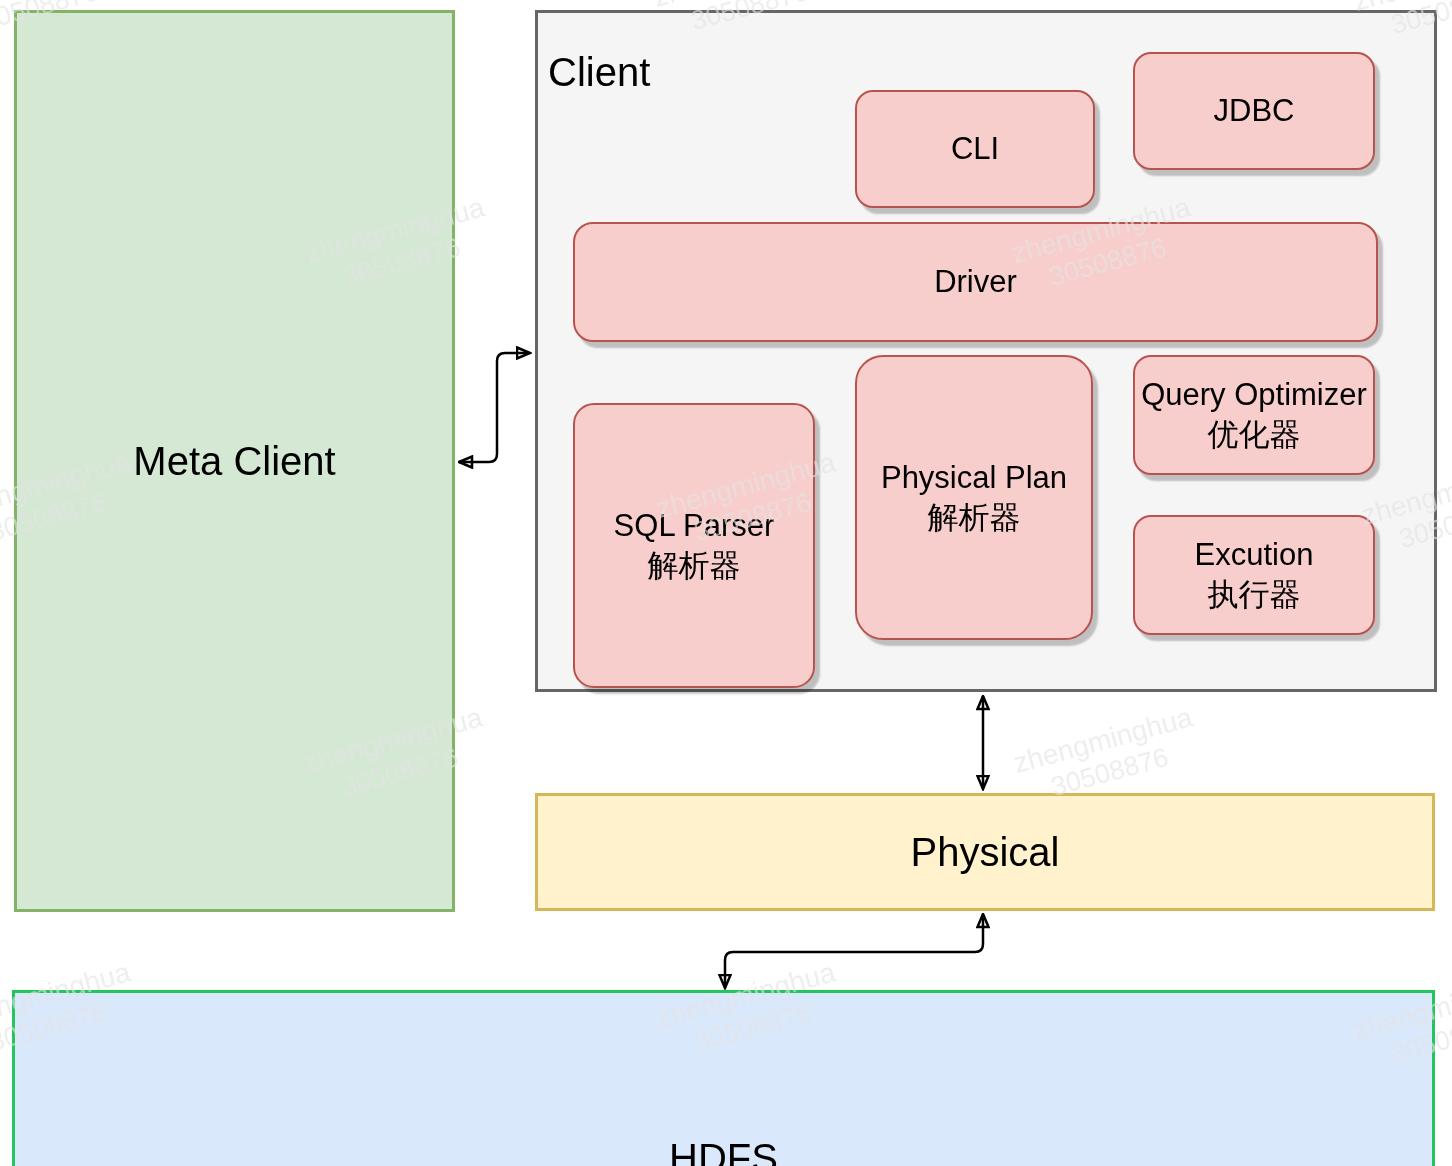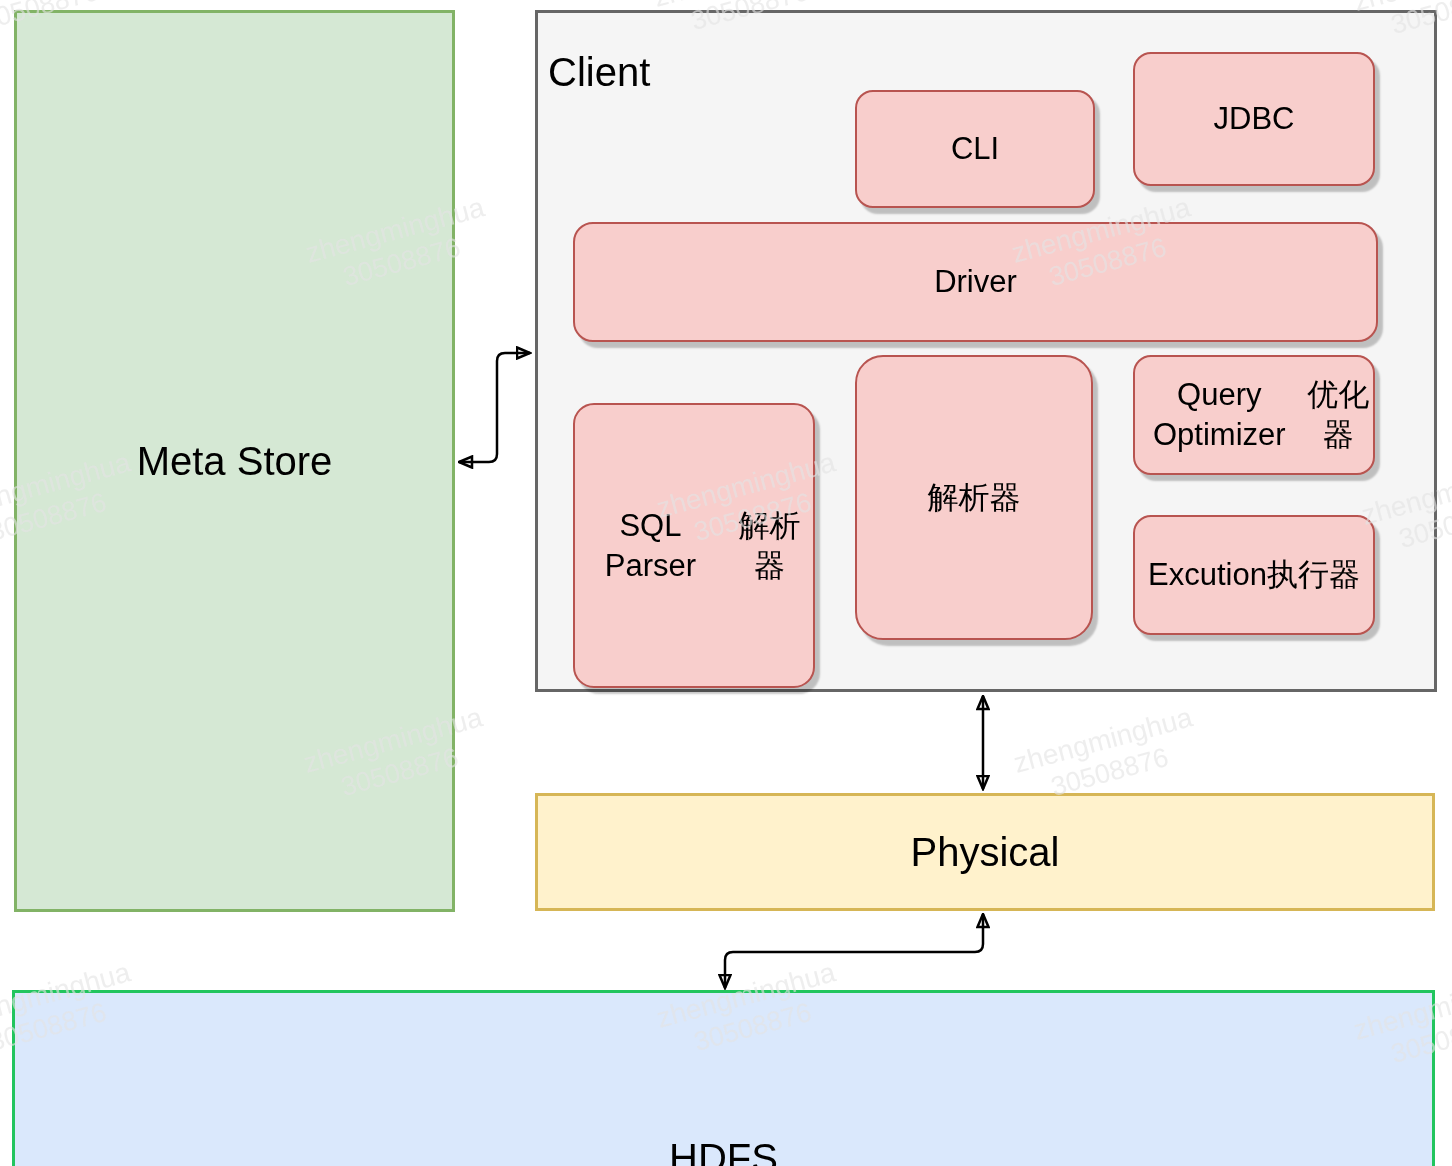--- a/index.html
+++ b/index.html
@@ -34,44 +34,44 @@
     font-size:40px;
     align-items:flex-end;
   }
   
   .pink{
     background:#f8cecc;border:2px solid #b85450;
     box-shadow:5px 6px 2px rgba(0,0,0,0.22);
     font-size:31px;border-radius:18px;
   }
   .cli{left:855px;top:52px;width:240px;height:118px;margin-top:38px;}
-  .jdbc{left:1133px;top:52px;width:242px;height:134px;}
+  .jdbc{left:1133px;top:52px;width:242px;height:118px;}
   .driver{left:573px;top:198px;width:805px;height:120px;border-radius:20px;margin-top:24px;}
   .sqlparser{left:573px;top:355px;width:242px;height:285px;border-radius:21px;margin-top:48px;}
   .physplan{left:855px;top:355px;width:238px;height:285px;border-radius:28px;}
   .queryopt{left:1133px;top:355px;width:242px;height:120px;}
   .execution{left:1133px;top:515px;width:242px;height:120px;}
-  .lbl2{display:flex;flex-direction:row;align-items:center;line-height:40px;}
+  .lbl2{display:flex;flex-direction:column;align-items:center;line-height:40px;}
   
   .arrows{position:absolute;left:0;top:0;width:1452px;height:1166px;z-index:10;pointer-events:none;}
   .arrows path{stroke:#000;stroke-width:2.5;fill:none;}
   
   .wm{
     position:absolute;z-index:20;pointer-events:none;
     transform:rotate(-15deg);transform-origin:left top;
     color:rgba(228,228,228,0.62);
     font-size:28px;line-height:33px;white-space:nowrap;
   }
   .wm .wm-l2{display:block;margin-left:30px;font-size:27px;}
 </style>
 </head>
 <body>
 
 <div class="node metastore">
-  <span>Meta Store</span>
+  <span>Meta Client</span>
 </div>
 
 <div class="node client"></div>
 <div class="client-label">Client</div>
 
 <div class="node pink cli">
   <span>CLI</span>
 </div>
 <div class="node pink jdbc">
   <span>JDBC</span>
@@ -80,20 +80,21 @@
   <span>Driver</span>
 </div>
 <div class="node pink sqlparser">
   <span class="lbl2">
     <span>SQL Parser</span>
     <span>解析器</span>
   </span>
 </div>
 <div class="node pink physplan">
   <span class="lbl2">
+    <span>Physical Plan</span>
     <span>解析器</span>
   </span>
 </div>
 <div class="node pink queryopt">
   <span class="lbl2">
     <span>Query Optimizer</span>
     <span>优化器</span>
   </span>
 </div>
 <div class="node pink execution">

